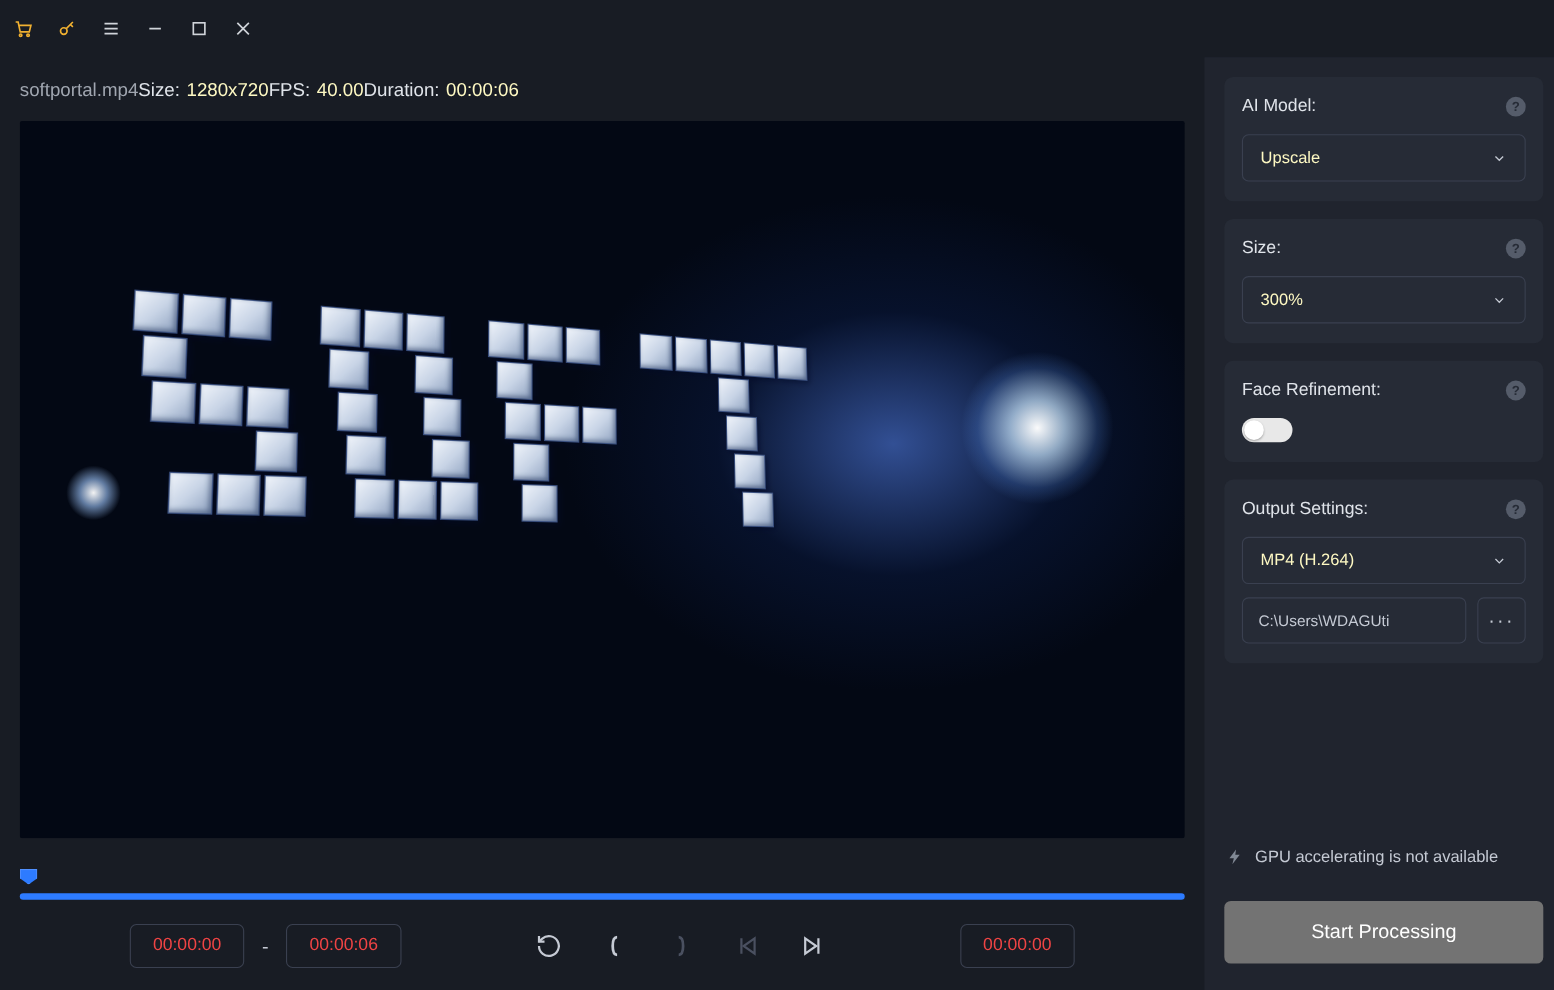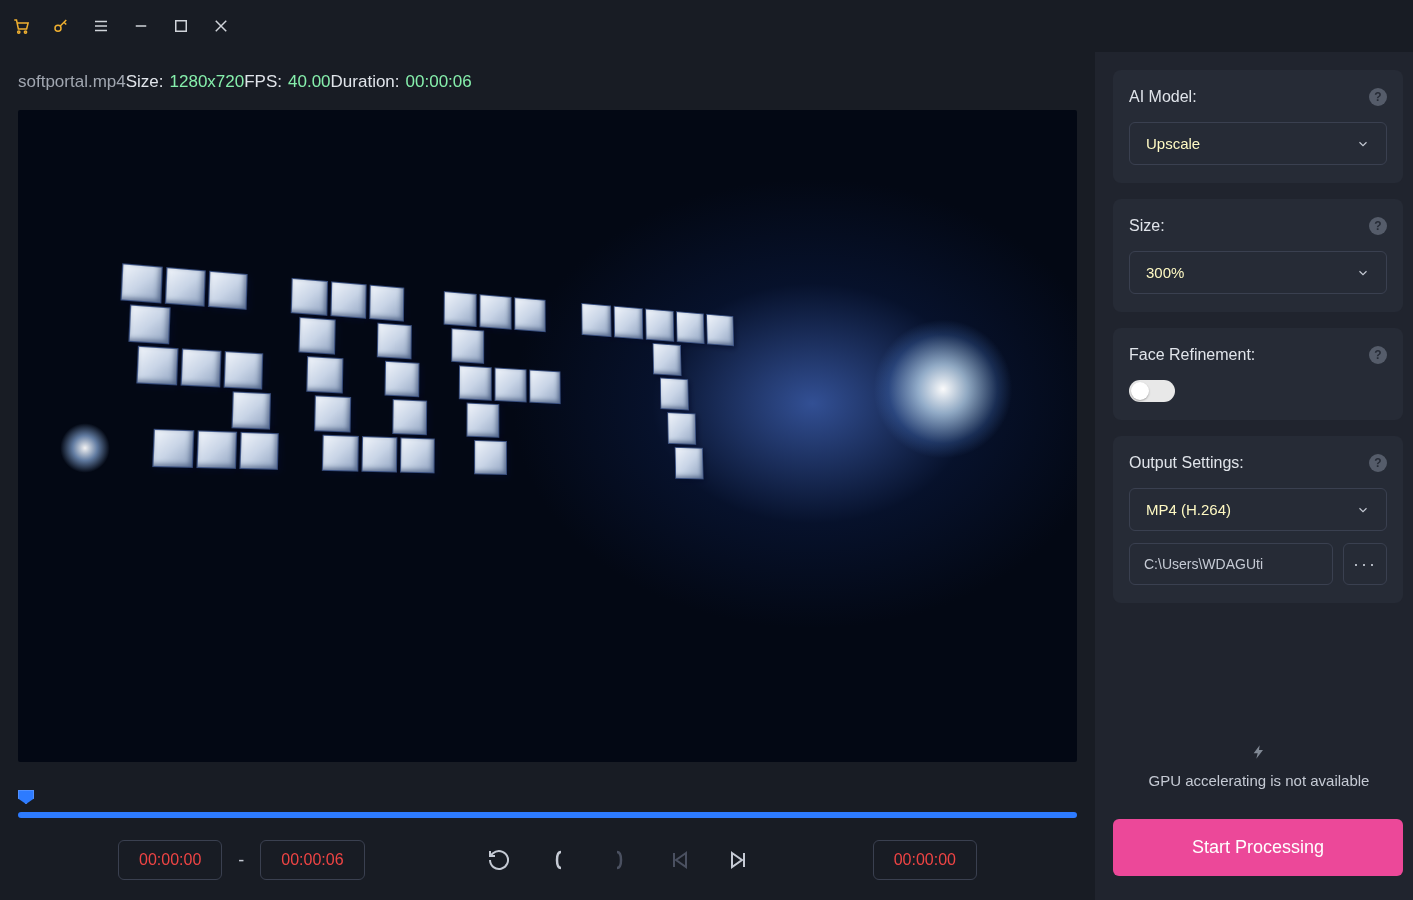--- a/index.html
+++ b/index.html
@@ -35,21 +35,21 @@
   flex-direction: column;
   padding: 14px 18px 20px 18px;
 }
 .file-info {
   display: flex;
   font-size: 17px;
   color: #c5cad4;
   padding: 6px 0 18px 0;
 }
 .file-info span.label { color: #e0e4ea; font-weight: 500; }
-.file-info span.val { color: #86efac; margin-left: 6px; }
+.file-info span.val { color: #fef9c3; margin-left: 6px; }
 .filename { color: #a0a6b0; }
 .video-preview {
   flex: 1;
   background: radial-gradient(ellipse 400px 300px at 75% 45%, rgba(90,140,255,0.55), rgba(10,25,60,0.6) 40%, #030814 75%),
               radial-gradient(ellipse 180px 140px at 8% 60%, rgba(80,140,255,0.5), transparent 60%),
               #020612;
   border-radius: 2px;
   position: relative;
   overflow: hidden;
 }
@@ -224,25 +224,24 @@
   letter-spacing: 2px;
 }
 .gpu-status {
   display: flex;
   align-items: center;
   gap: 10px;
   color: #c5cad4;
   font-size: 15px;
   padding-left: 2px;
   margin-top: auto;
-  flex-direction: column;
 }
 .bolt-icon { width: 16px; height: 20px; }
 .start-btn {
-  background: #ec4899;
+  background: #737373;
   color: #fff;
   border: none;
   border-radius: 6px;
   padding: 18px 0;
   font-size: 18px;
   cursor: pointer;
   margin-top: 14px;
   width: 100%;
 }
 </style>

